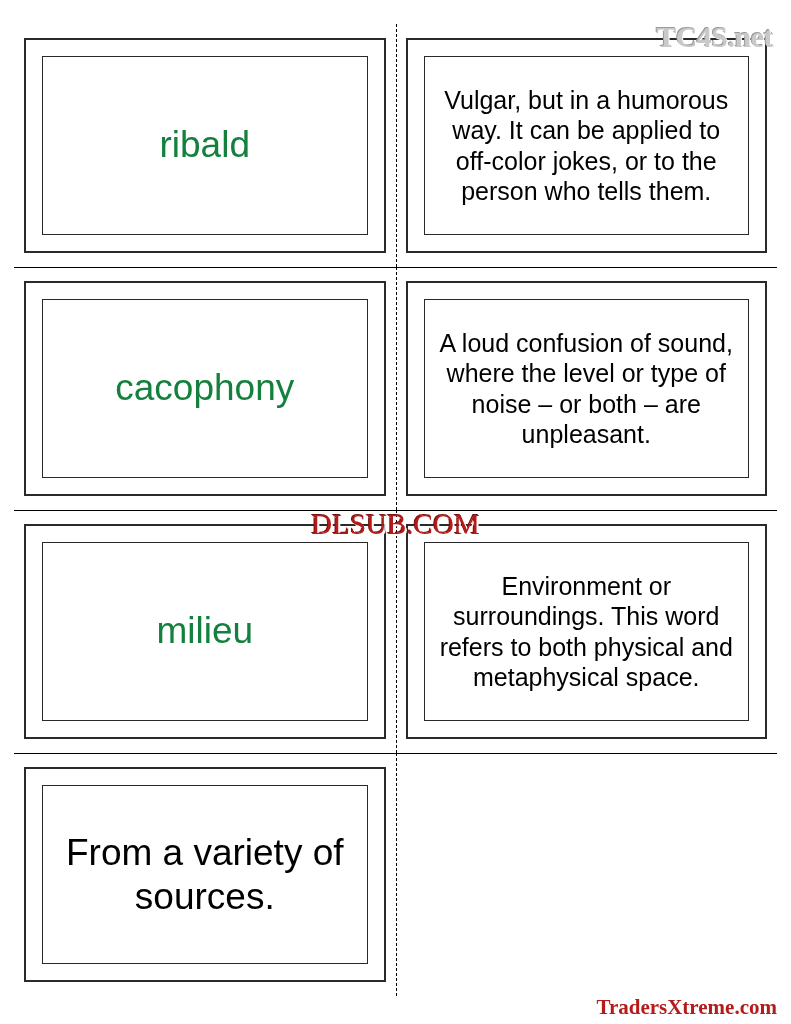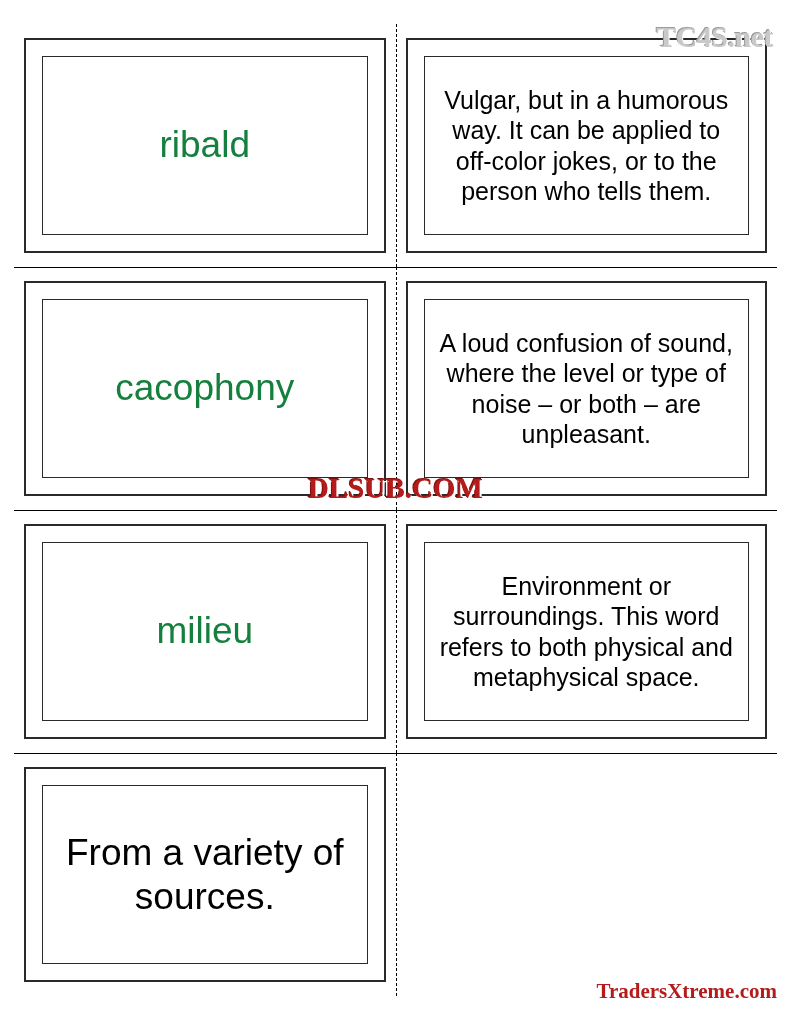--- a/index.html
+++ b/index.html
@@ -23,36 +23,36 @@
     font-family: "Liberation Serif", serif;
     font-size: 30px;
     font-weight: bold;
     color: #c9c9c9;
     text-shadow: 1px 1px 0 #ffffff, -1px -1px 0 #9a9a9a;
     letter-spacing: -0.5px;
     z-index: 5;
   }
   #wm-center {
     position: absolute;
-    top: 472px;
+    top: 508px;
     left: 0;
     width: 100%;
     text-align: center;
     font-family: "Liberation Serif", serif;
     font-size: 29px;
-    font-weight: bold;
+    font-weight: normal;
     font-style: normal;
     color: #b51b1b;
     letter-spacing: 0px;
     z-index: 6;
     text-shadow: 2px 2px 0 #ffffff, -1px -1px 0 #7e1010;
   }
   #wm-bottom {
     position: absolute;
-    bottom: 20px;
+    bottom: 4px;
     right: 14px;
     font-family: "Liberation Serif", serif;
     font-size: 21px;
     font-weight: bold;
     color: #b51b1b;
     text-shadow: 1px 1px 0 #ffffff;
     z-index: 5;
   }
 
   

